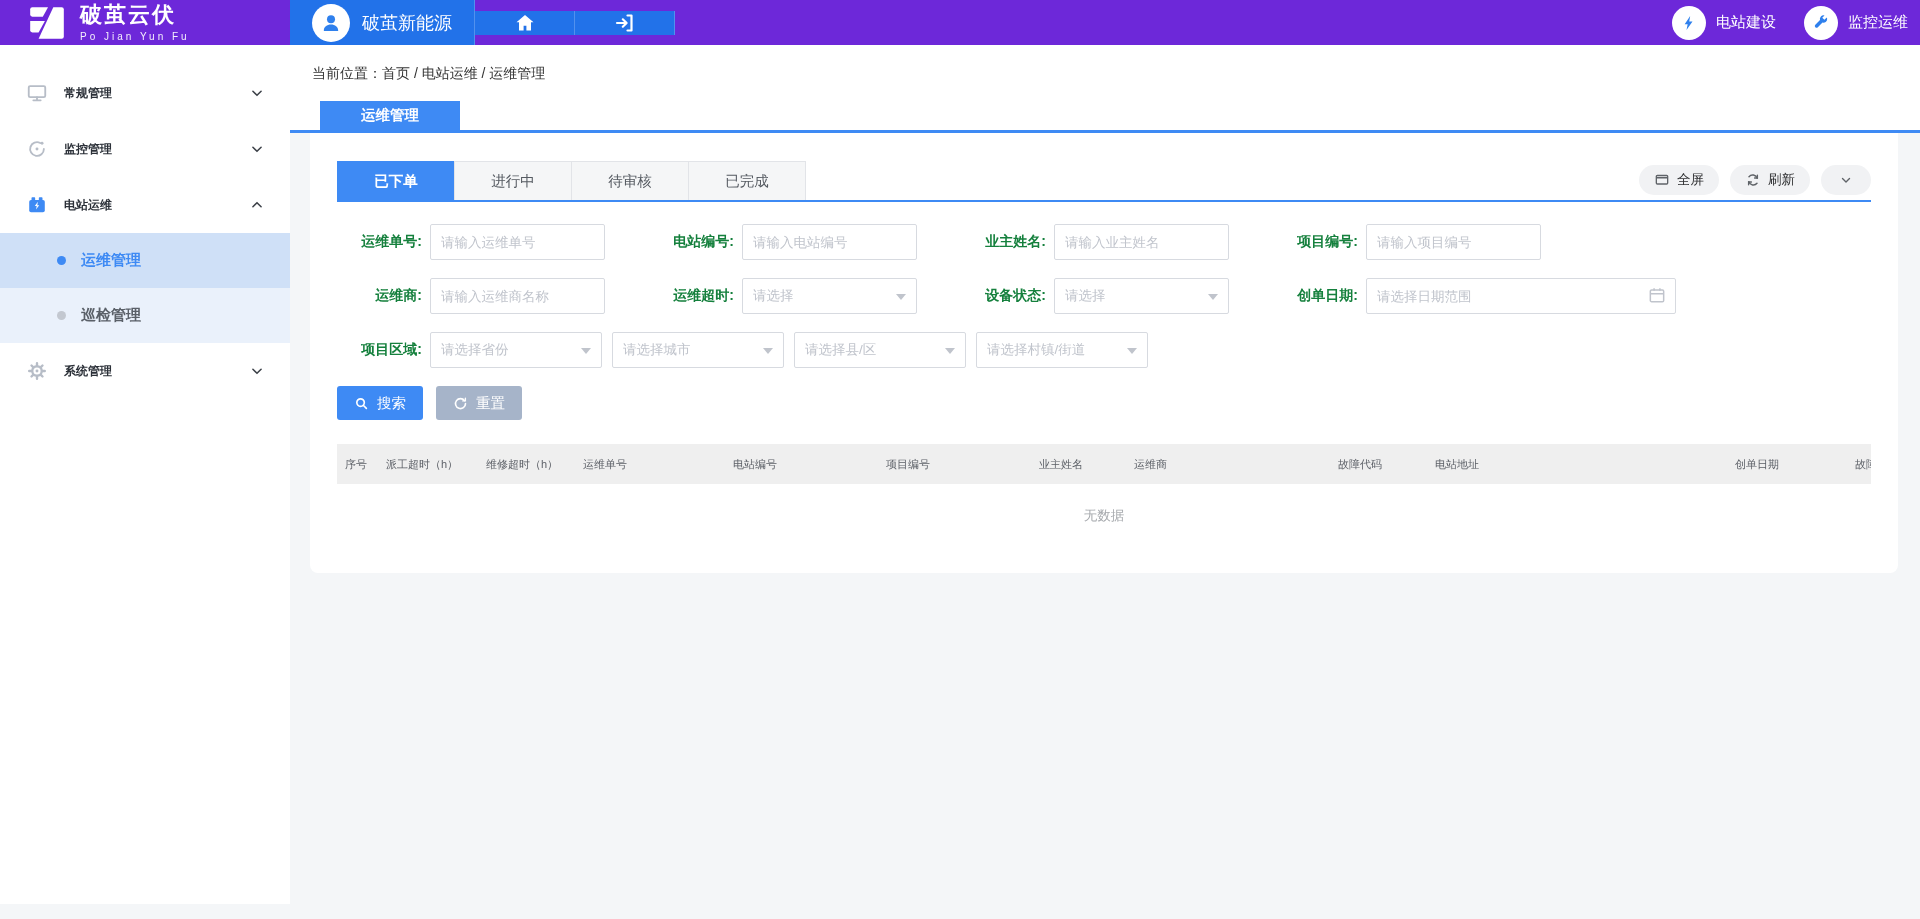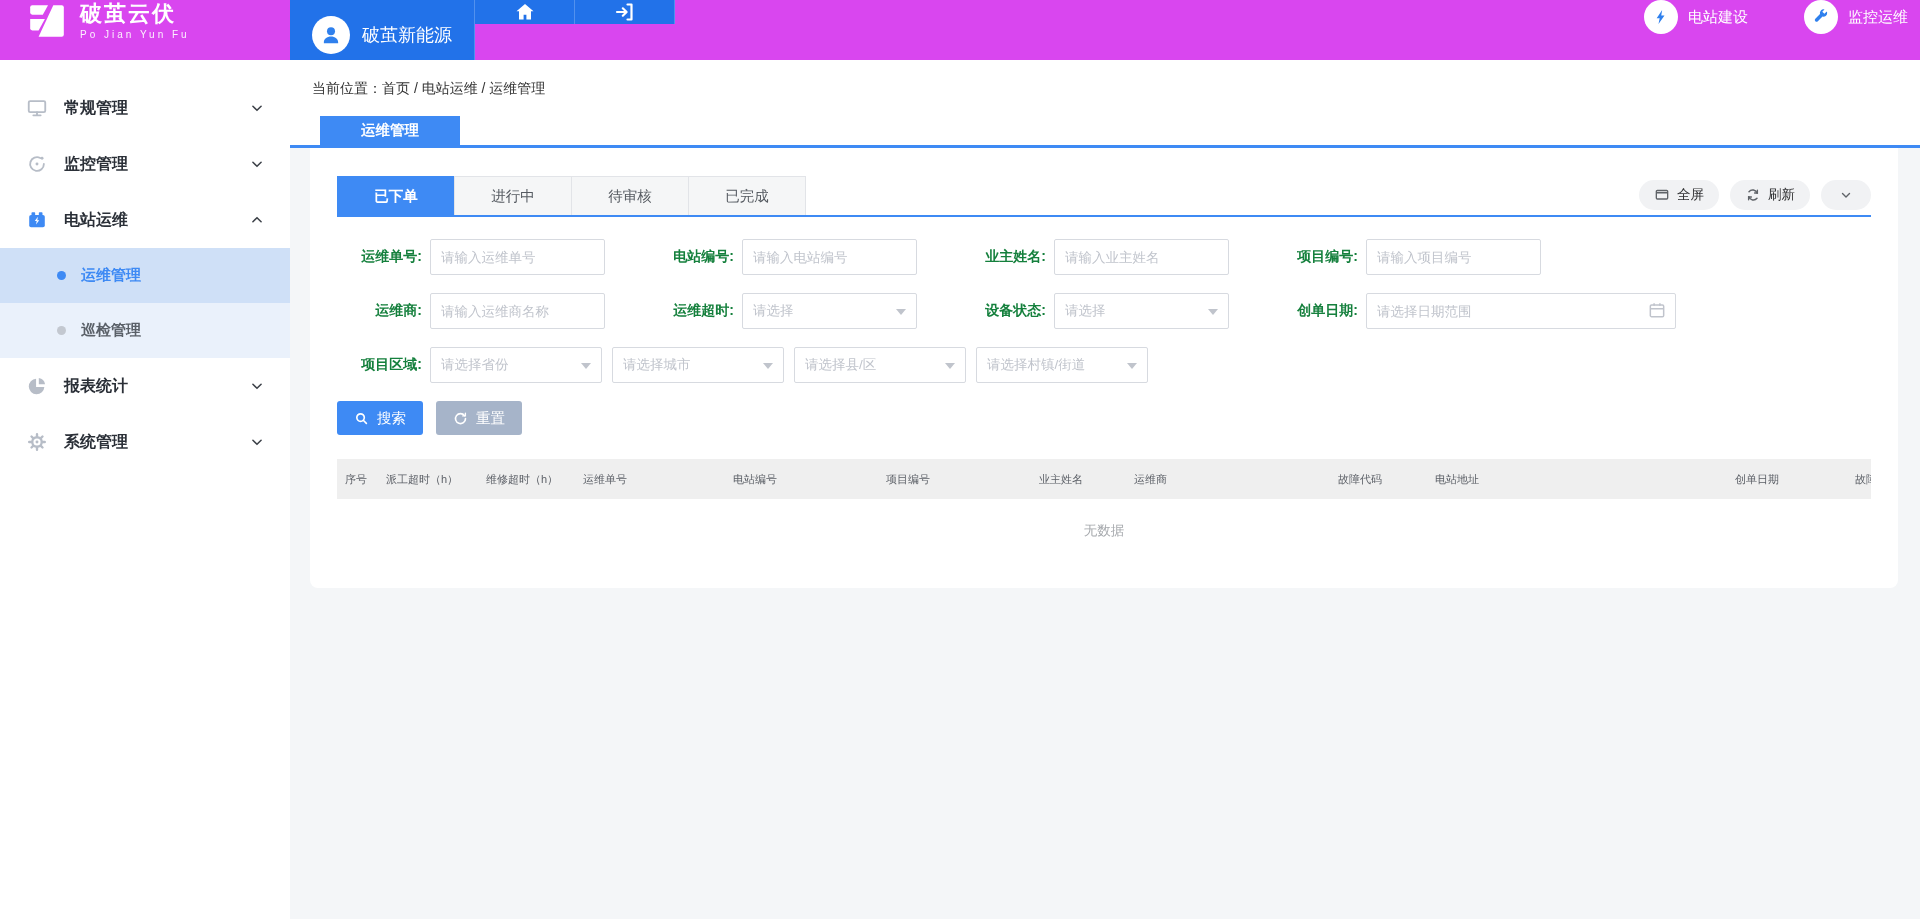--- a/index.html
+++ b/index.html
@@ -1,35 +1,35 @@
 <!DOCTYPE html>
 <html><head>
 <meta charset="utf-8">
 <style>
   * { margin:0; padding:0; box-sizing:border-box; }
   html,body { width:1920px; height:919px; overflow:hidden; font-family:"Liberation Sans","DejaVu Sans",sans-serif; background:#f4f6f8; }
 
   
-  .header { height:60px; display:flex; align-items:flex-start; background:#d946ef; color:#fff; }
+  .header { height:45px; display:flex; align-items:center; background:#6d28d9; color:#fff; }
   .logo-cell { width:290px; display:flex; align-items:center; padding-left:26px; gap:12px; }
   .brand-text { display:flex; flex-direction:column; line-height:1.1; }
   .brand-name { font-size:22px; font-weight:bold; letter-spacing:2px; }
   .brand-sub { font-size:10px; letter-spacing:3px; opacity:.92; margin-top:3px; }
   .dark-cell { background:#2272e9; display:flex; align-items:center; border-right:1px solid rgba(255,255,255,.22); }
   .user-cell { padding:16px 22px; gap:12px; font-size:18px; cursor:pointer; }
   .icon-cell { width:100px; justify-content:center; cursor:pointer; }
   .avatar { width:38px; height:38px; border-radius:50%; background:#fff; display:flex; align-items:center; justify-content:center; flex:none; }
   .header-spacer { flex:1; }
-  .quick-link { display:flex; align-items:center; gap:10px; margin-right:56px; font-size:15px; cursor:pointer; }
+  .quick-link { display:flex; align-items:center; gap:10px; margin-right:28px; font-size:15px; cursor:pointer; }
   .quick-icon { width:34px; height:34px; border-radius:50%; background:#fff; display:flex; align-items:center; justify-content:center; }
 
   
   .layout { display:flex; height:859px; }
   .sidebar { width:290px; background:#fff; flex:none; padding-top:20px; }
-  .menu-item { height:56px; display:flex; align-items:center; padding:0 26px 0 25px; gap:15px; font-size:16px; font-weight:600; color:#2b3038; cursor:pointer; }
+  .menu-item { height:56px; display:flex; align-items:center; padding:0 26px 0 25px; gap:15px; font-size:12px; font-weight:600; color:#2b3038; cursor:pointer; }
   .menu-icon { width:24px; height:24px; color:#b7bdc7; flex:none; display:flex; align-items:center; justify-content:center; }
   .menu-chev { margin-left:auto; color:#3c4148; display:flex; }
   .submenu { background:#eaf1fb; }
   .sub-item { height:55px; display:flex; align-items:center; padding-left:57px; gap:15px; font-size:15px; font-weight:600; color:#5a6068; cursor:pointer; }
   .sub-item.active { background:#cfe0f7; color:#3e8af4; }
   .dot { width:9px; height:9px; border-radius:50%; background:#c3c8d0; flex:none; }
   .sub-item.active .dot { background:#3e8af4; }
 
   
   .main { flex:1; display:flex; flex-direction:column; min-width:0; background:#f4f6f8; }
@@ -199,34 +199,20 @@
       <div class="sub-item active">
         <span class="dot"></span>
         <span>运维管理</span>
       </div>
       <div class="sub-item">
         <span class="dot"></span>
         <span>巡检管理</span>
       </div>
     </div>
 
-    <div class="menu-item">
-      <span class="menu-icon">
-        <svg width="22" height="22" viewBox="0 0 24 24">
-          <path d="M11 4a8.5 8.5 0 1 0 9 9h-9V4z" fill="currentColor"></path>
-          <path d="M14 3.2a8.5 8.5 0 0 1 6.8 6.8H14V3.2z" fill="currentColor"></path>
-        </svg>
-      </span>
-      <span>报表统计</span>
-      <span class="menu-chev">
-        <svg width="14" height="14" viewBox="0 0 24 24" fill="none" stroke="currentColor" stroke-width="2.6" stroke-linecap="round" stroke-linejoin="round">
-            <path d="m5 9 7 7 7-7"></path>
-          </svg>
-      </span>
-    </div>
 
     <div class="menu-item">
       <span class="menu-icon">
         <svg width="22" height="22" viewBox="0 0 24 24" fill="none" stroke="currentColor" stroke-width="2.6" stroke-linecap="round">
           <circle cx="12" cy="12" r="5.2"></circle>
           <path d="M12 3.5v2M12 18.5v2M3.5 12h2M18.5 12h2M6 6l1.5 1.5M16.5 16.5 18 18M18 6l-1.5 1.5M7.5 16.5 6 18"></path>
           <circle cx="12" cy="12" r="1.6" fill="currentColor" stroke="none"></circle>
         </svg>
       </span>
       <span>系统管理</span>

